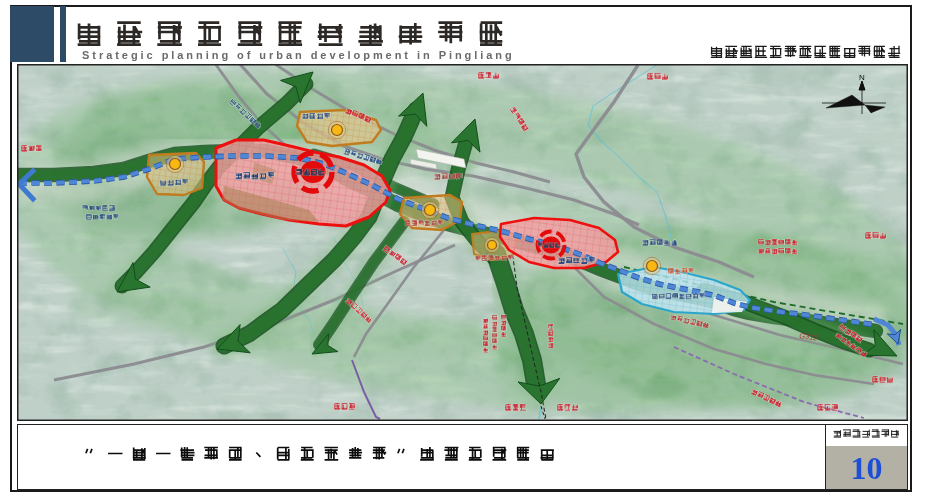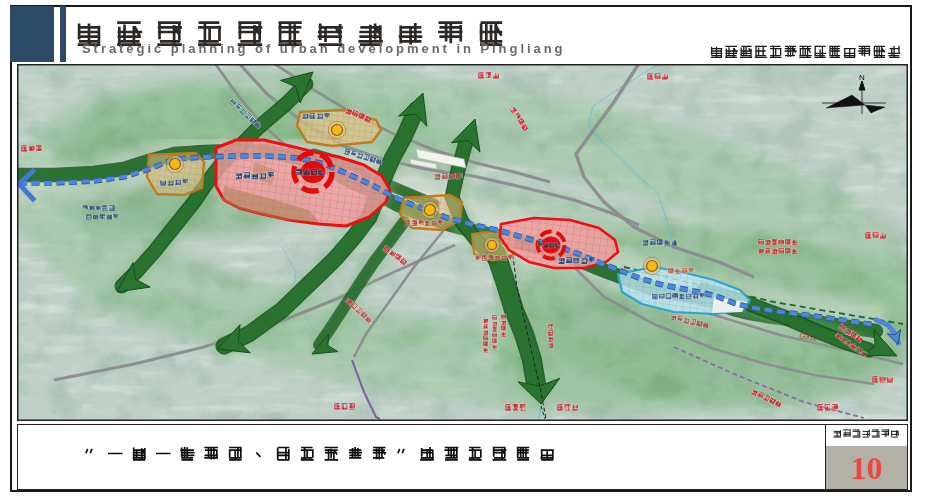--- a/index.html
+++ b/index.html
@@ -7,21 +7,21 @@
 <div class="abs" style="left:10px;top:5px;width:902px;height:487px;border:2px solid #1a1a1a"></div>
 <div class="abs" style="left:10px;top:6px;width:44px;height:56px;background:#2d4a66"></div>
 <div class="abs" style="left:60px;top:6px;width:6px;height:56px;background:#2d4a66"></div>
 <svg class="abs" style="left:74px;top:19px" width="440" height="30">
     <g transform="translate(2,1)">
       <g>
         <path d="M2.9,7.3h21.5M3.3,12.0h20.5M1.7,16.6h22.7M2.9,21.3h21.3M1.7,24.7h22.7M3.1,3.6v16.0M13.0,3.6v19.8M22.9,5.8v17.6M41.2,2.6h23.5M41.6,12.0h24.6M41.6,16.6h23.2M41.9,21.3h21.7M41.1,24.7h23.8M43.3,6.8v17.2M48.5,4.5v17.1M57.9,5.9v17.9M58.4,6.5l5.2,9.1M81.9,2.6h23.0M81.8,7.3h24.1M81.9,12.0h23.0M83.9,21.3h20.3M81.3,24.7h24.5M83.5,3.8v15.4M98.1,5.0v19.3M103.3,2.3v18.1M98.6,6.5l5.2,9.1M122.6,2.6h20.7M122.1,7.3h23.0M122.4,21.3h20.5M122.0,24.7h23.1M128.9,3.5v19.8M133.6,7.7v14.5M143.5,5.7v15.2M162.3,2.6h23.0M162.2,7.3h24.1M162.3,12.0h23.0M164.3,21.3h20.3M161.7,24.7h24.5M163.9,3.8v15.4M178.5,5.0v19.3M183.7,2.3v18.1M179.0,6.5l5.2,9.1M202.5,2.6h23.3M202.4,7.3h23.0M203.0,12.0h20.3M203.2,21.3h22.2M202.4,24.7h23.7M204.1,3.2v19.9M214.0,2.1v21.5M218.7,4.2v20.2M242.7,7.3h24.0M242.0,12.0h24.1M241.6,16.6h24.4M242.7,24.7h23.9M244.3,3.5v16.6M249.5,6.3v15.8M264.1,3.9v18.8M259.4,6.5l5.2,9.1M284.3,7.3h20.8M283.3,12.0h21.7M283.4,16.6h21.0M282.4,21.3h24.5M283.9,24.7h21.9M294.4,4.8v18.9M299.1,3.6v16.0M304.3,5.3v16.6M299.6,6.5l5.2,9.1M323.8,7.3h21.5M323.6,12.0h22.0M322.7,16.6h23.6M323.3,21.3h22.1M324.7,5.5v18.1M334.6,8.1v16.3M339.3,3.1v18.9M362.5,2.6h23.8M363.5,7.3h22.1M362.1,12.0h24.4M363.4,16.6h22.8M370.1,2.1v19.4M374.8,2.5v20.8M384.7,4.9v16.6M404.6,2.6h21.6M403.6,12.0h22.6M404.1,21.3h22.2M404.0,24.7h22.1M405.1,3.4v17.4M410.3,3.4v20.3M415.0,4.5v16.2M419.7,3.3v20.3M420.2,6.5l5.2,9.1" fill="none" stroke="#2c2826" stroke-width="2.70" stroke-linecap="butt"></path>
       </g>
     </g>
   </svg>
-<div class="abs" style="left:82px;top:41px;width:440px;font-weight:bold;font-size:13px;letter-spacing:2.95px;color:#6a6a6a;white-space:nowrap">Strategic planning of urban development in Pingliang</div>
+<div class="abs" style="left:82px;top:49px;width:440px;font-weight:bold;font-size:11px;letter-spacing:2.95px;color:#6a6a6a;white-space:nowrap">Strategic planning of urban development in Pingliang</div>
 <svg class="abs" style="left:710px;top:45px" width="200" height="16">
     <g>
       <path d="M1.4,3.6h10.8M1.6,6.0h10.2M0.9,8.3h11.3M1.4,10.7h10.6M0.8,12.3h11.3M1.6,1.8v8.0M6.5,1.8v9.9M11.4,2.9v8.8M15.3,1.3h11.7M15.5,6.0h12.3M15.5,8.3h11.6M15.7,10.7h10.9M15.2,12.3h11.9M16.4,3.4v8.6M19.0,2.3v8.6M23.6,2.9v9.0M23.9,3.2l2.6,4.5M31.4,1.3h10.2M30.4,6.0h11.4M30.8,8.3h10.3M30.6,10.7h10.9M29.9,12.3h12.3M31.2,2.4v8.8M33.8,1.1v10.1M36.1,1.3v8.5M41.0,3.7v8.4M38.7,3.2l2.6,4.5M45.2,1.3h11.5M45.3,6.0h10.4M45.9,10.7h10.2M44.8,12.3h12.3M46.0,1.8v9.9M48.6,2.4v8.2M53.2,1.5v9.6M60.2,1.3h10.3M60.0,3.6h11.5M60.1,10.7h10.3M59.9,12.3h11.5M63.4,1.8v9.9M65.7,3.8v7.3M70.6,2.9v7.6M75.0,1.3h11.1M74.8,3.6h10.8M74.7,6.0h12.0M74.9,10.7h10.2M78.2,2.1v9.7M80.5,1.7v10.4M82.8,2.1v8.9M83.1,3.2l2.6,4.5M89.5,1.3h11.8M89.6,3.6h11.4M89.4,10.7h12.3M89.3,12.3h11.7M90.4,3.9v7.3M93.0,2.0v9.3M95.3,3.5v7.4M97.6,1.3v10.8M97.9,3.2l2.6,4.5M104.4,1.3h11.4M104.3,8.3h11.9M104.4,10.7h10.5M104.5,12.3h11.3M105.2,1.7v9.5M110.1,4.3v7.6M112.4,0.8v10.9M119.3,1.3h11.0M119.4,3.6h10.5M119.7,6.0h10.2M119.8,10.7h10.4M119.5,12.3h10.6M120.0,0.8v10.3M122.6,1.7v9.8M124.9,1.3v8.6M127.2,2.2v10.0M133.9,3.6h11.7M134.8,8.3h10.4M133.7,10.7h11.8M134.4,12.3h10.8M134.8,2.9v9.2M139.7,4.0v7.9M144.6,3.6v8.6M148.4,1.3h11.9M148.8,3.6h11.1M148.2,6.0h12.2M148.8,8.3h11.4M152.2,1.0v9.7M154.5,1.2v10.4M159.4,2.4v8.3M164.1,1.3h10.8M163.6,6.0h11.3M163.9,10.7h11.1M163.8,12.3h11.1M164.4,1.7v8.7M167.0,1.7v10.2M169.3,2.2v8.1M171.6,1.6v10.1M171.9,3.2l2.6,4.5M179.5,3.6h10.2M177.9,8.3h12.3M178.4,10.7h10.9M179.1,12.3h10.5M181.8,2.7v7.6M184.1,1.1v10.9M189.0,0.8v7.3" fill="none" stroke="#1a1a1a" stroke-width="1.30" stroke-linecap="butt"></path>
     </g>
   </svg>
 <svg width="891" height="357" viewBox="0 0 891 357" style="position:absolute;left:17px;top:64px">
 <defs>
 <filter id="tx" x="0" y="0" width="100%" height="100%">
  <feTurbulence type="fractalNoise" baseFrequency="0.03 0.035" numOctaves="4" seed="11" result="n"></feTurbulence>
  <feColorMatrix in="n" type="matrix" values="0 0 0 0 1  0 0 0 0 1  0 0 0 0 1  1.6 1.6 1.6 0 -1.55" result="w"></feColorMatrix>
@@ -348,12 +348,12 @@
       <path d="M3.6,2.9l-1.7,4.3M8.0,2.9l-1.7,4.3M24.0,7.5h14.5M48.9,4.1h12.6M48.8,6.7h12.8M48.9,9.3h12.6M48.8,11.9h13.0M49.0,13.8h12.2M49.7,1.6v11.5M52.6,3.3v9.0M57.9,2.2v11.1M60.8,2.0v11.3M58.1,3.6l2.9,5.1M72.0,7.5h14.5M96.3,4.1h13.7M96.8,6.7h13.7M96.8,9.3h13.6M97.4,11.9h11.6M97.5,13.8h11.6M97.7,1.4v9.7M100.6,0.9v11.1M103.2,1.3v11.4M120.3,1.5h13.6M121.0,4.1h12.2M120.5,9.3h13.3M120.3,11.9h13.7M124.6,2.2v10.4M127.2,2.3v11.3M129.9,1.5v11.8M132.8,3.3v9.4M145.1,1.5h12.5M144.8,4.1h13.0M145.5,11.9h11.8M145.0,13.8h12.6M145.7,3.8v8.3M151.2,3.8v9.8M153.9,1.4v11.0M156.8,0.9v11.8M172.3,6.5l4.1,4.3M194.0,1.5h11.3M192.9,6.7h12.5M192.8,9.3h13.0M193.6,13.8h11.8M193.7,1.5v11.9M201.9,2.2v10.8M204.8,2.9v10.6M217.1,1.5h11.5M216.9,4.1h12.8M217.0,11.9h11.4M216.8,13.8h12.9M220.6,2.0v11.0M223.2,4.3v8.1M228.8,3.2v8.5M240.5,1.5h13.4M240.8,4.1h12.9M240.9,6.7h11.5M240.6,13.8h13.6M244.6,3.1v10.5M247.2,2.8v9.8M249.9,5.3v8.0M250.2,3.6l2.9,5.1M265.1,4.1h12.3M264.9,6.7h13.1M265.4,9.3h11.9M265.1,11.9h12.2M268.6,2.1v10.3M271.2,1.1v9.6M273.9,1.9v8.9M289.1,1.5h12.4M288.9,4.1h12.0M288.8,6.7h13.4M289.0,11.9h11.3M292.6,2.4v10.8M295.2,1.9v11.6M297.9,2.3v10.0M298.1,3.6l2.9,5.1M315.6,2.9l-1.7,4.3M320.0,2.9l-1.7,4.3M337.0,4.1h12.1M337.2,6.7h12.1M336.8,11.9h13.0M336.1,13.8h13.7M337.7,2.0v8.7M343.2,2.9v9.4M345.9,1.0v11.4M348.8,3.7v9.9M360.7,1.5h13.7M360.4,4.1h13.5M361.4,9.3h12.1M361.3,11.9h11.9M360.9,13.8h12.9M364.6,1.4v8.3M367.2,2.2v9.9M369.9,0.9v11.9M372.8,1.3v11.5M385.1,1.5h11.5M384.9,4.1h12.8M385.0,11.9h11.4M384.8,13.8h12.9M388.6,2.0v11.0M391.2,4.3v8.1M396.8,3.2v8.5M408.8,1.5h12.8M408.8,4.1h13.5M408.9,6.7h12.8M409.9,11.9h11.3M408.5,13.8h13.7M409.7,2.1v8.6M417.9,2.8v10.8M420.8,1.3v10.1M418.1,3.6l2.9,5.1M433.0,1.5h12.2M433.1,4.1h11.8M433.4,6.7h11.3M433.6,11.9h11.6M433.2,13.8h11.8M433.7,0.9v11.4M436.6,1.9v10.9M439.2,1.4v9.6M441.9,2.4v11.2M456.8,4.1h13.1M457.8,9.3h11.5M456.5,11.9h13.2M457.3,13.8h12.0M457.7,3.3v10.3M463.2,4.5v8.8M468.8,4.0v9.6" fill="none" stroke="#0d0d0d" stroke-width="1.70" stroke-linecap="butt"></path>
     </g>
   </svg>
 <div class="abs" style="left:825px;top:424px;width:83px;height:66px;border-left:1.5px solid #222"></div>
 <svg class="abs" style="left:833px;top:429px" width="72" height="12">
     <g>
       <path d="M0.6,2.4h7.4M0.9,3.9h7.0M1.1,7.0h6.7M0.6,8.1h7.4M4.2,2.4v5.2M7.5,1.3v6.1M5.9,2.1l1.7,3.0M10.0,0.9h8.0M10.7,3.9h6.7M10.3,5.4h7.3M10.1,7.0h8.0M12.3,2.4v5.0M17.1,1.3v5.2M19.8,0.9h6.7M19.5,2.4h7.8M19.7,7.0h7.5M19.7,8.1h7.9M25.0,0.8v6.2M26.7,2.6v4.7M29.5,2.4h6.9M29.2,5.4h7.9M29.4,8.1h6.9M34.6,2.1v5.4M36.3,0.6v6.5M39.0,0.9h6.7M38.7,2.4h7.8M38.9,7.0h7.5M38.9,8.1h7.9M44.2,0.8v6.2M45.9,2.6v4.7M48.8,0.9h7.1M48.5,2.4h7.6M48.4,5.4h7.7M52.2,2.8v5.2M53.8,1.9v5.6M55.5,0.6v6.0M58.3,2.4h7.0M58.3,5.4h7.2M58.4,8.1h6.8M58.6,1.3v6.3M63.4,1.2v6.0M65.1,1.6v5.2M63.5,2.1l1.7,3.0" fill="none" stroke="#222" stroke-width="1.00" stroke-linecap="butt"></path>
     </g>
   </svg>
 <div class="abs" style="left:826px;top:446px;width:81px;height:43px;background:#b3b1a6"></div>
-<div class="abs" style="left:826px;top:448px;width:81px;height:42px;font-family:'Liberation Serif',serif;font-weight:bold;font-size:32px;color:#ef4444;text-align:center;line-height:40px">10</div>
+<div class="abs" style="left:826px;top:448px;width:81px;height:42px;font-family:'Liberation Serif',serif;font-weight:bold;font-size:32px;color:#1d4ed8;text-align:center;line-height:40px">10</div>
 </body></html>

